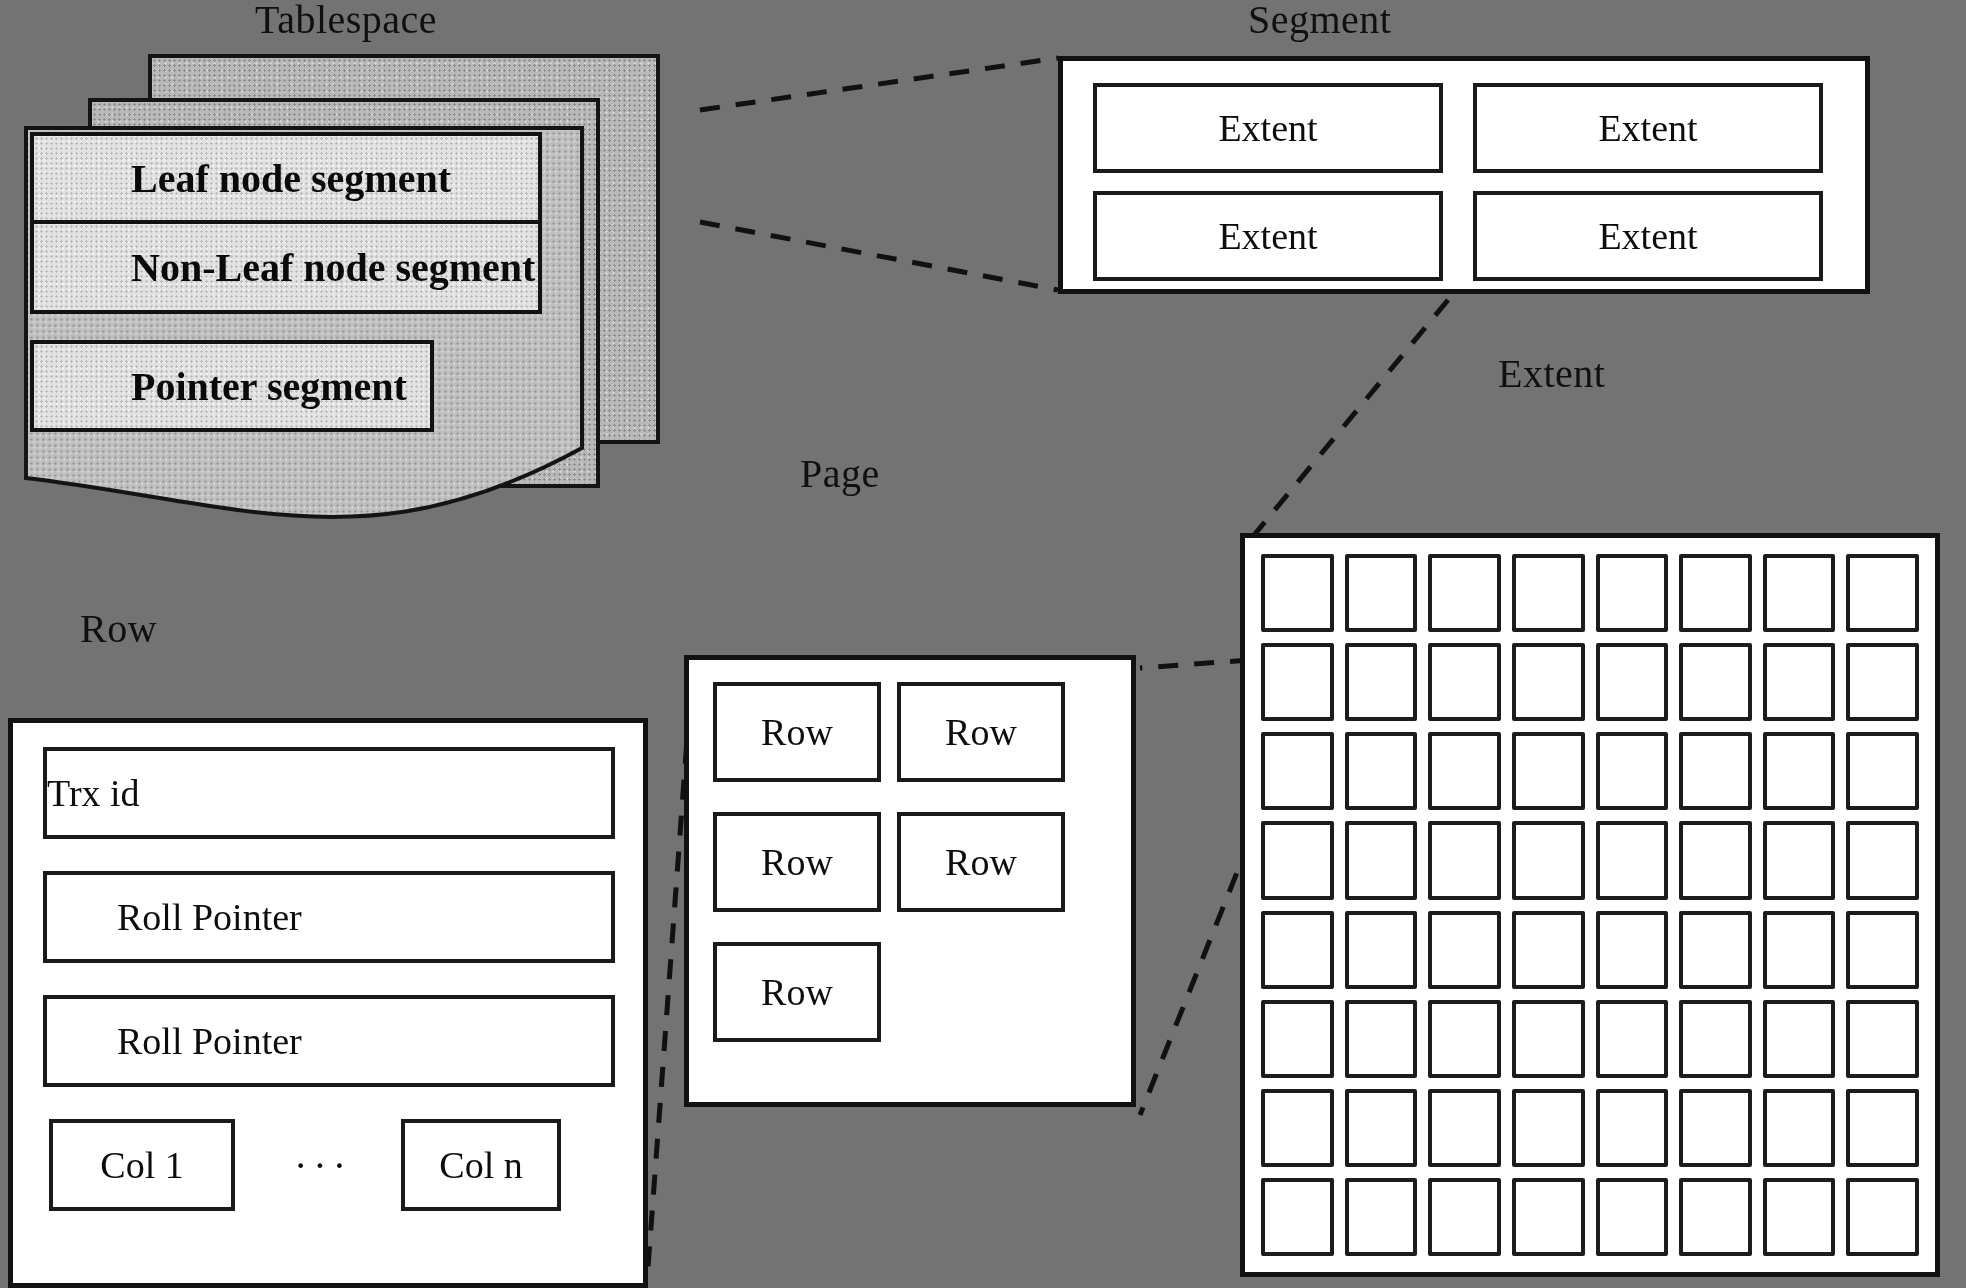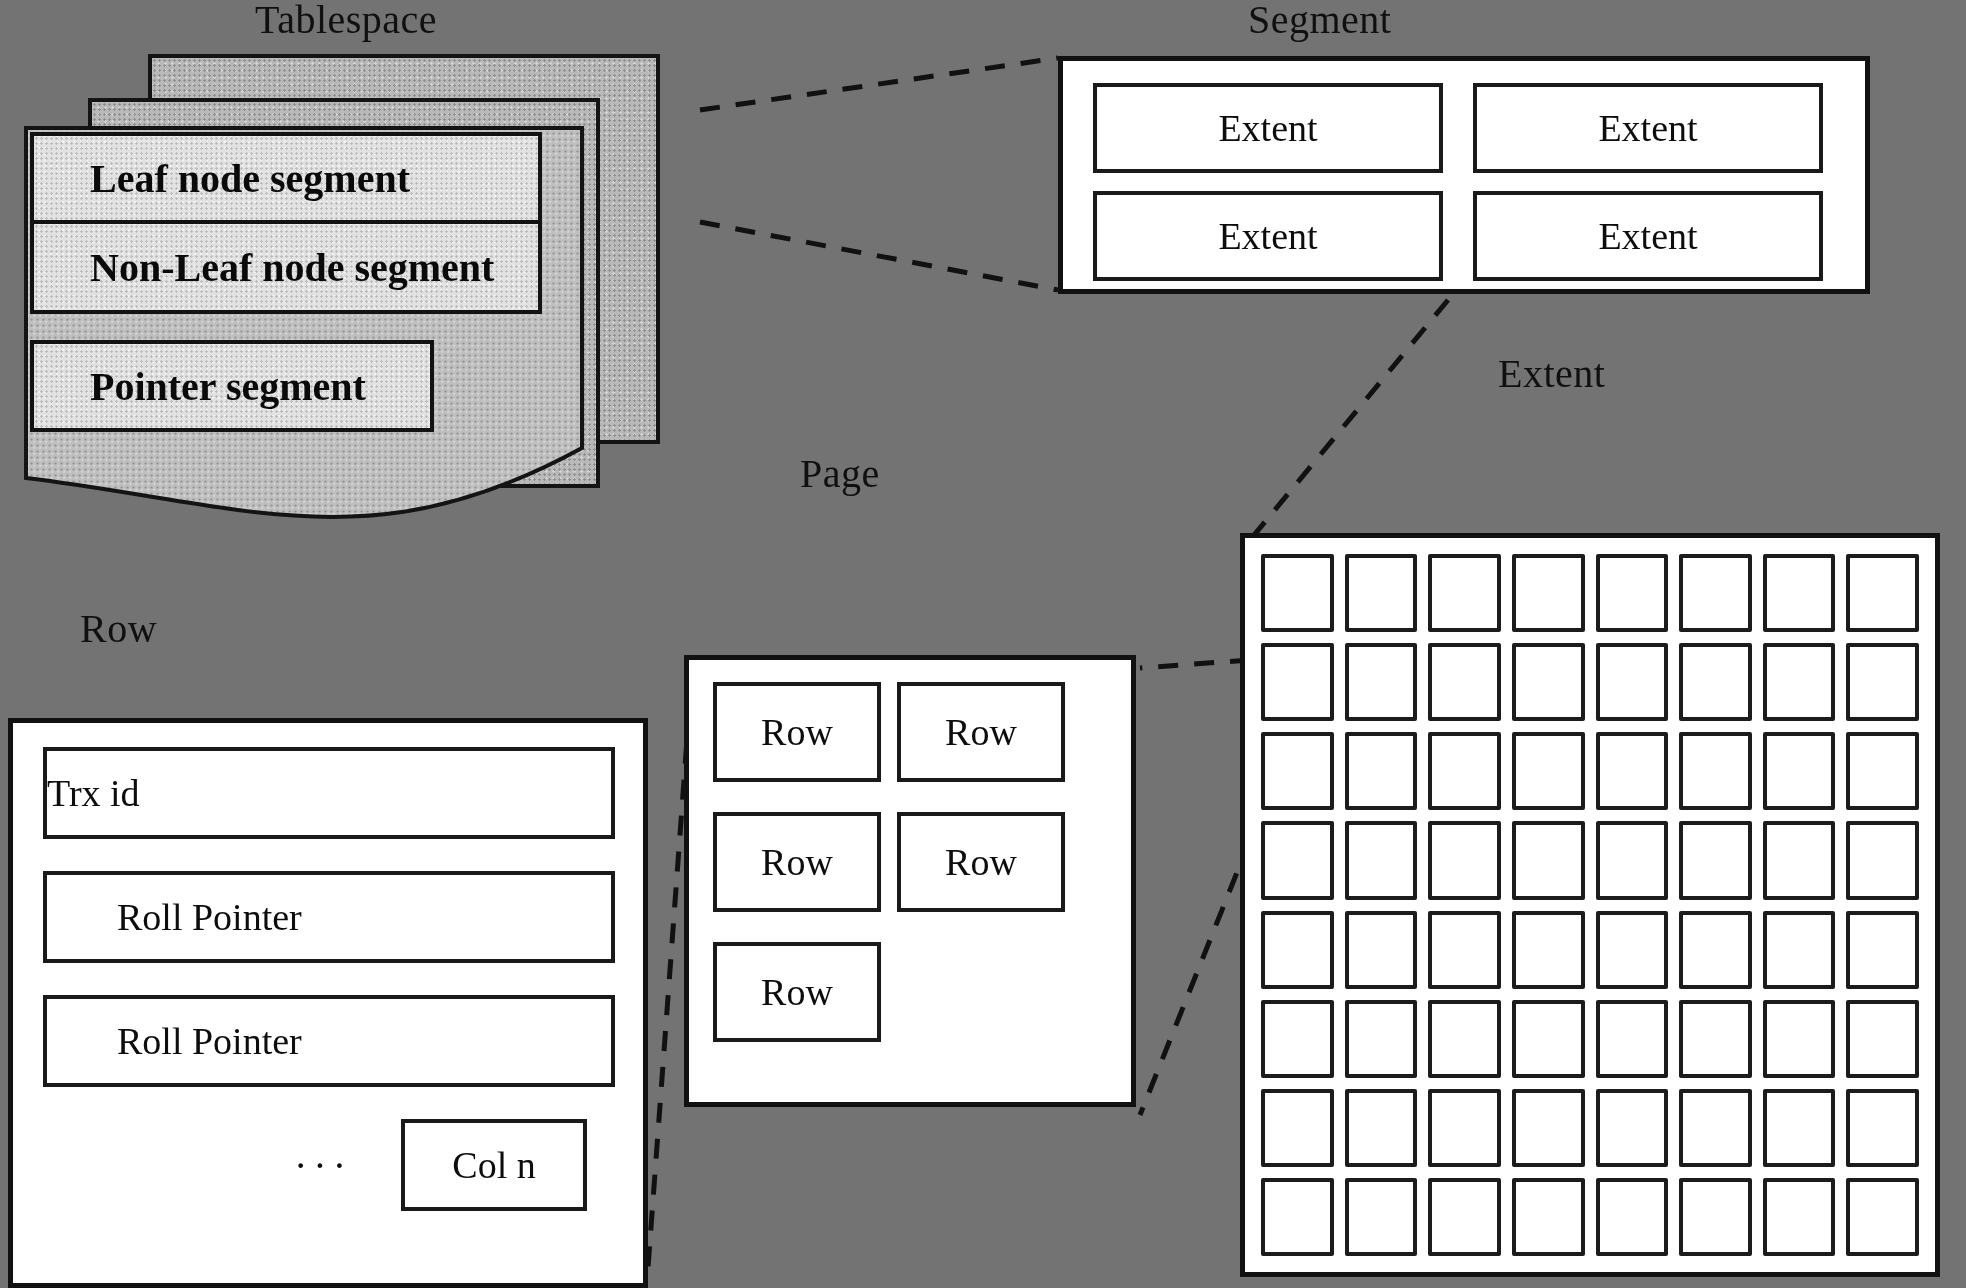--- a/index.html
+++ b/index.html
@@ -64,20 +64,21 @@
   .seg-band {
     position: absolute;
     background: #e2e2e2;
     border: 4px solid #121212;
     box-sizing: border-box;
     display: flex;
     align-items: center;
     font-weight: bold;
     font-size: 40px;
     color: #0a0a0a;
+    padding-left: 41px;
   }
   .seg-band .seg-noise {
     position: absolute;
     inset: 0;
     background-image:
       radial-gradient(#bdbdbd 1px, transparent 1.1px),
       radial-gradient(#f2f2f2 1px, transparent 1.1px);
     background-size: 5px 5px, 6px 6px;
     background-position: 0 0, 2px 3px;
     pointer-events: none;
@@ -277,21 +278,24 @@
     <div class="inner-box" style="left:30px; top:24px; width:572px; height:92px;">
       <span style="">Trx id</span>
     </div>
     <div class="inner-box" style="left:30px; top:148px; width:572px; height:92px;">
       <span style="padding-left:70px;">Roll Pointer</span>
     </div>
     <div class="inner-box" style="left:30px; top:272px; width:572px; height:92px;">
       <span style="padding-left:70px;">Roll Pointer</span>
     </div>
 
+    <div class="inner-box" style="left:36px; top:396px; width:186px; height:92px; justify-content:center;">
+      <span>Col 1</span>
+    </div>
     <div style="position:absolute; left:250px; top:396px; width:120px; height:92px;
                 display:flex; align-items:center; justify-content:center;
                 font-size:40px; letter-spacing:6px; color:#0d0d0d;">···</div>
-    <div class="inner-box" style="left:388px; top:396px; width:186px; height:92px; justify-content:center;text-align:center;">
+    <div class="inner-box" style="left:388px; top:396px; width:160px; height:92px; justify-content:center;text-align:center;">
       <span>Col n</span>
     </div>
   </div>
 
 </div>
 
 </body></html>

